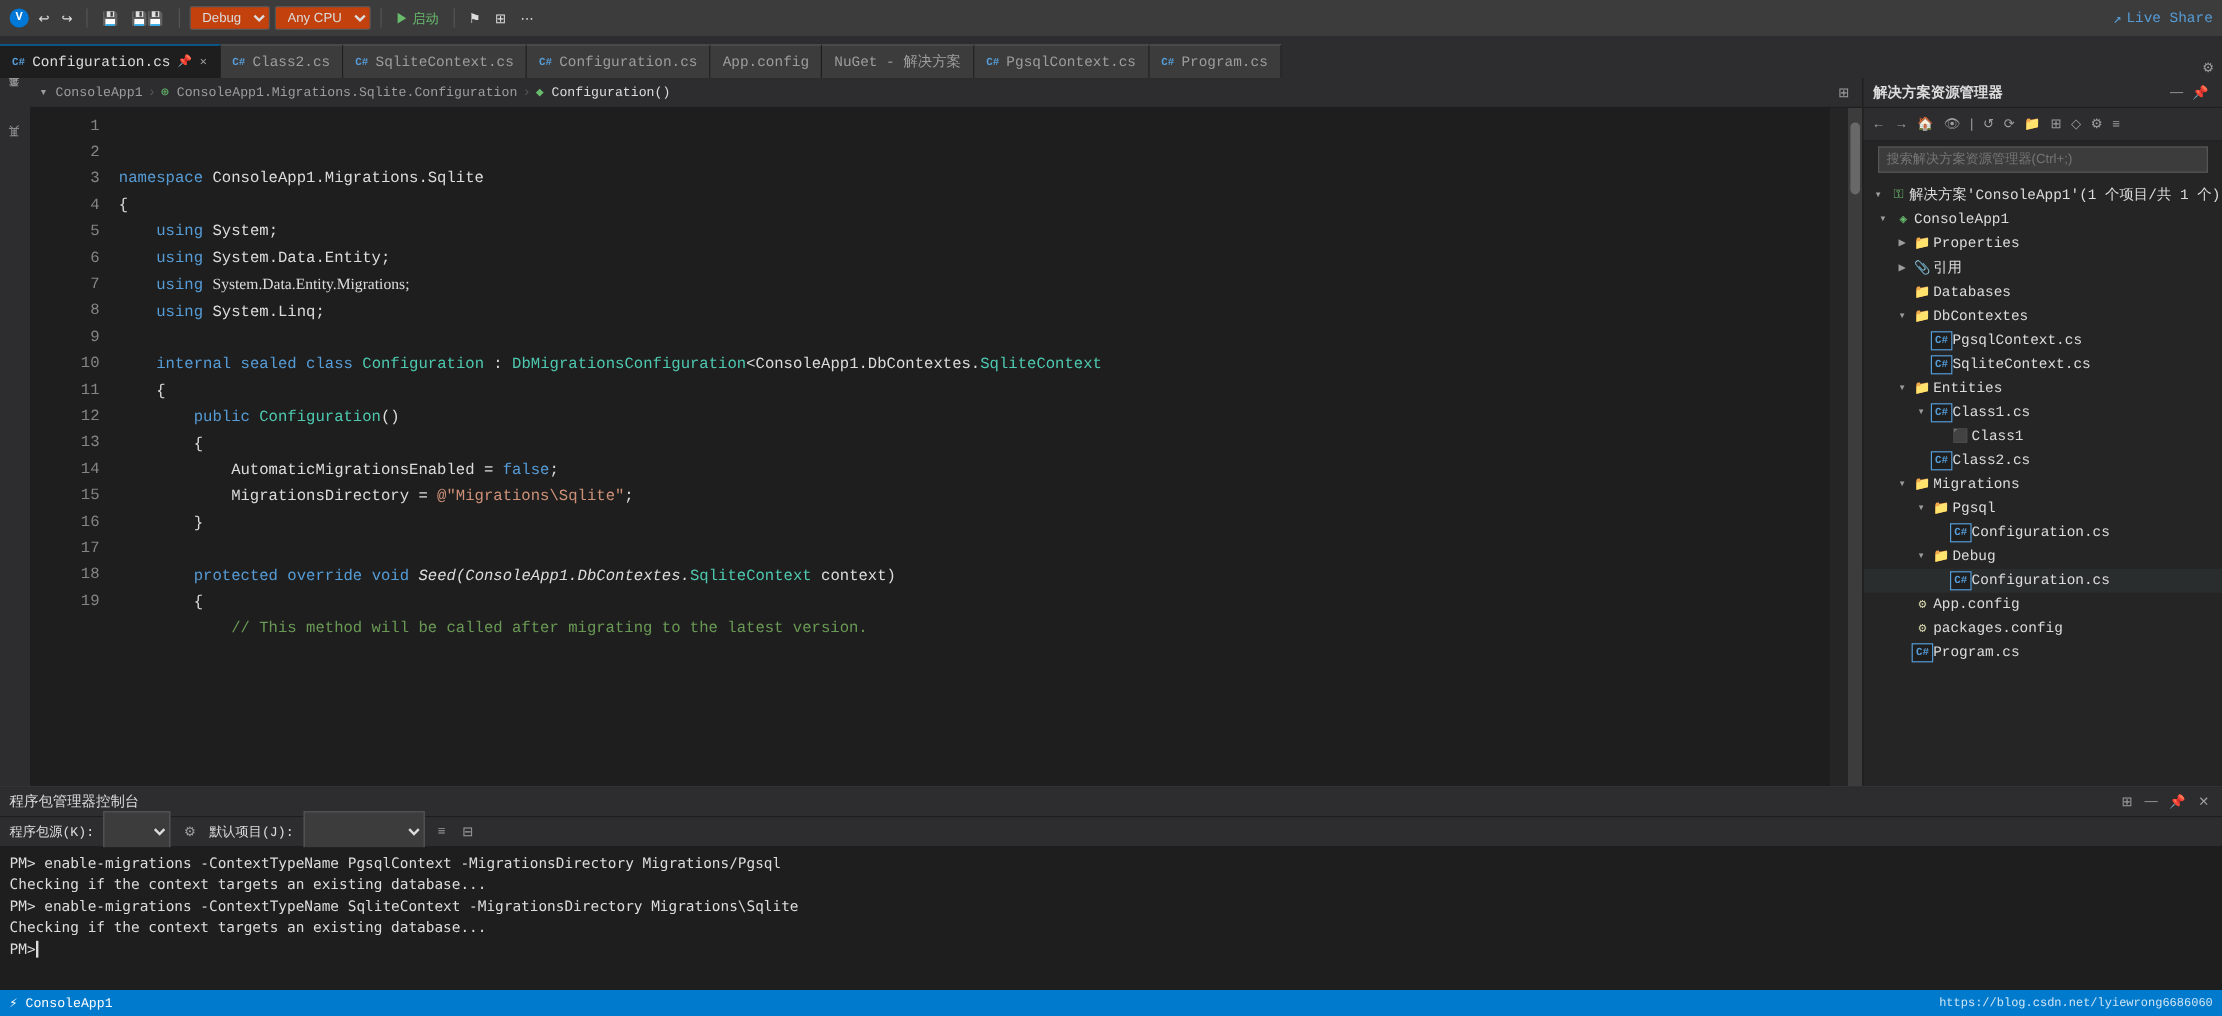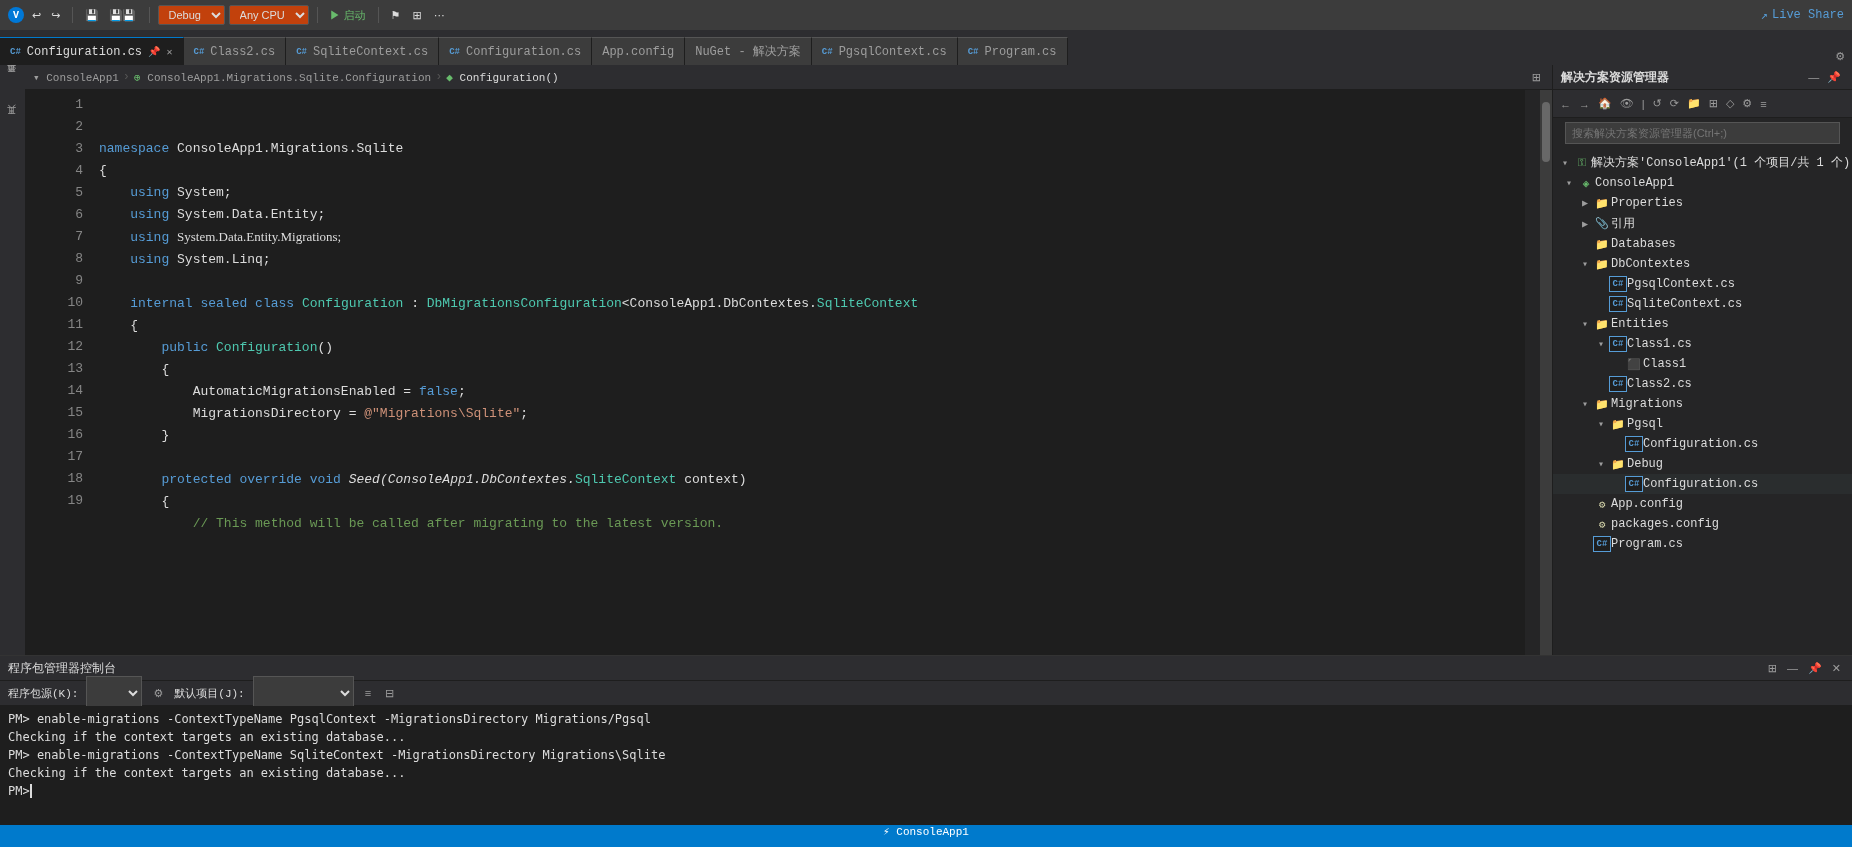--- a/index.html
+++ b/index.html
@@ -65,21 +65,21 @@
     .indent-4 { padding-left: 56px; }
     .icon-folder { color: #dcb67a; }
 
     
     .bottom-panel { height: 170px; background: #1e1e1e; border-top: 1px solid #333; display: flex; flex-direction: column; flex-shrink: 0; }
     .bp-header { height: 25px; background: #2d2d30; display: flex; align-items: center; padding: 0 8px; font-size: 12px; color: #dcdcdc; border-bottom: 1px solid #1e1e1e; justify-content: space-between; }
     .bp-toolbar { height: 25px; background: #2d2d30; display: flex; align-items: center; padding: 0 8px; gap: 8px; border-bottom: 1px solid #1e1e1e; font-size: 11px; }
     .bp-dropdown { background: #3c3c3c; border: 1px solid #555; color: #dcdcdc; padding: 16px 6px; font-size: 11px; cursor: pointer; height: 20px; }
     .bp-content { flex: 1; overflow-y: auto; padding: 4px 8px; font-size: 12px; color: #dcdcdc; line-height: 18px; background: #1e1e1e; font-family: 'Consolas', monospace; }
 
-    .status-bar { height: 22px; background: #007acc; display: flex; align-items: center; padding: 0 8px; font-size: 11px; color: white; flex-shrink: 0; gap: 16px; flex-direction: column; }
+    .status-bar { height: 22px; background: #007acc; display: flex; align-items: center; padding: 0 8px; font-size: 11px; color: white; flex-shrink: 0; gap: 16px; }
     .status-right { margin-left: auto; display: flex; gap: 12px; }
 
     
     .minimap { width: 15px; background: #252526; flex-shrink: 0; }
 
     code { font-family: 'Consolas', 'Courier New', monospace; }
   </style>
 </head>
 <body>
 

